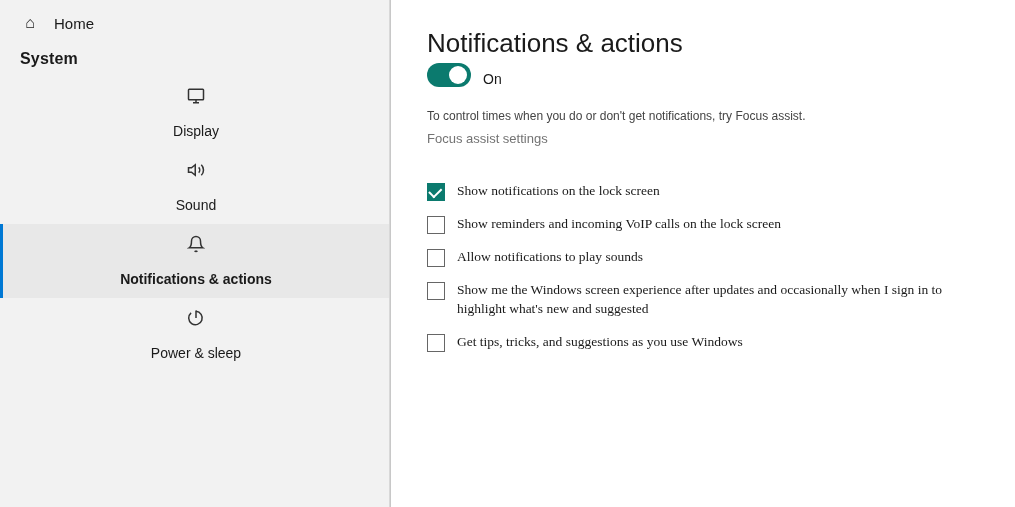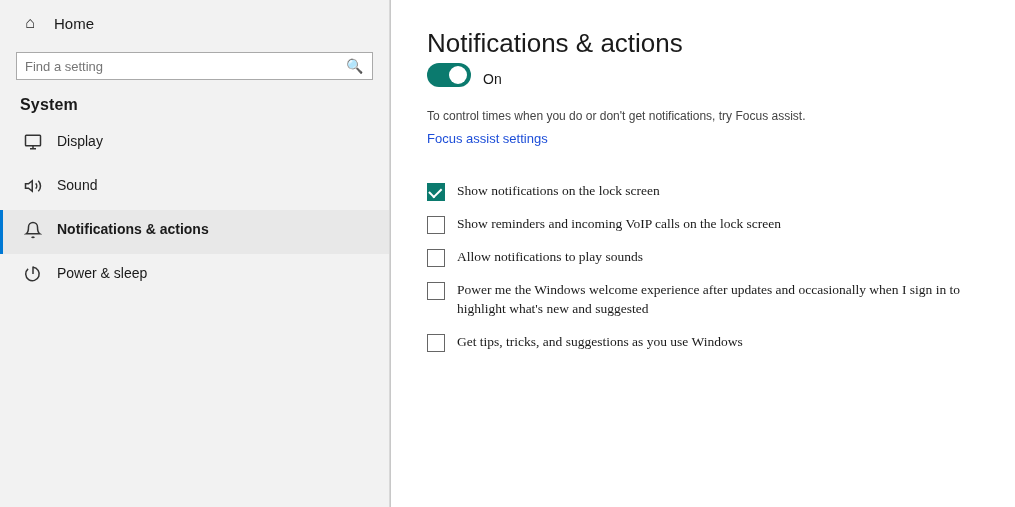--- a/index.html
+++ b/index.html
@@ -64,27 +64,28 @@
       letter-spacing: 0.01em;
     }
 
     .sidebar-nav {
       display: flex;
       flex-direction: column;
     }
 
     .sidebar-item {
       display: flex;
-      align-items: flex-start;
+      align-items: center;
       gap: 14px;
       padding: 11px 20px;
       cursor: pointer;
       font-size: 14px;
       color: #1a1a1a;
       border-left: 3px solid transparent;
+      flex-direction: column;
     }
     .sidebar-item.active {
       background: #e8e8e8;
       border-left: 3px solid #0078d4;
       font-weight: 600;
     }
 
     .sidebar-icon {
       width: 20px;
       text-align: center;
@@ -161,21 +162,21 @@
 
     
     .focus-info {
       font-size: 12px;
       color: #444;
       line-height: 1.5;
       margin-bottom: 4px;
     }
 
     .focus-assist-link {
-      color: #1d4ed8;
+      color: #737373;
       font-size: 13px;
       cursor: pointer;
       text-decoration: none;
       margin-bottom: 20px;
       display: inline-block;
     }
 
     
     .checkbox-section {
       margin-top: 16px;
@@ -227,24 +228,20 @@
   </style>
 </head>
 <body>
 
 <div class="sidebar">
   <div class="sidebar-home">
     <span class="sidebar-icon">⌂</span>
     <span>Home</span>
   </div>
 
-  <div class="sidebar-search">
-    <input type="text" placeholder="Find a setting" style="">
-    <span class="search-icon-wrap">🔍</span>
-  </div>
 
   <div class="sidebar-section-label">System</div>
 
   <nav class="sidebar-nav">
     <div class="sidebar-item">
       <span class="sidebar-icon">
         <svg width="18" height="18" viewBox="0 0 24 24" fill="none" stroke="#333" stroke-width="2">
           <rect x="2" y="3" width="20" height="14" rx="1"></rect>
           <line x1="8" y1="21" x2="16" y2="21"></line>
           <line x1="12" y1="17" x2="12" y2="21"></line>
@@ -315,21 +312,21 @@
       <span class="checkbox-label">Show reminders and incoming VoIP calls on the lock screen</span>
     </div>
 
     <div class="checkbox-row">
       <div class="checkbox-box"></div>
       <span class="checkbox-label">Allow notifications to play sounds</span>
     </div>
 
     <div class="checkbox-row">
       <div class="checkbox-box"></div>
-      <span class="checkbox-label">Power me the Windows welcome experience after updates and occasionally when I sign in to highlight what's new and suggested</span>
+      <span class="checkbox-label">Show me the Windows screen experience after updates and occasionally when I sign in to highlight what's new and suggested</span>
     </div>
 
 
     <div class="checkbox-row">
       <div class="checkbox-box"></div>
       <span class="checkbox-label">Get tips, tricks, and suggestions as you use Windows</span>
     </div>
 
   </div>
 </div>

